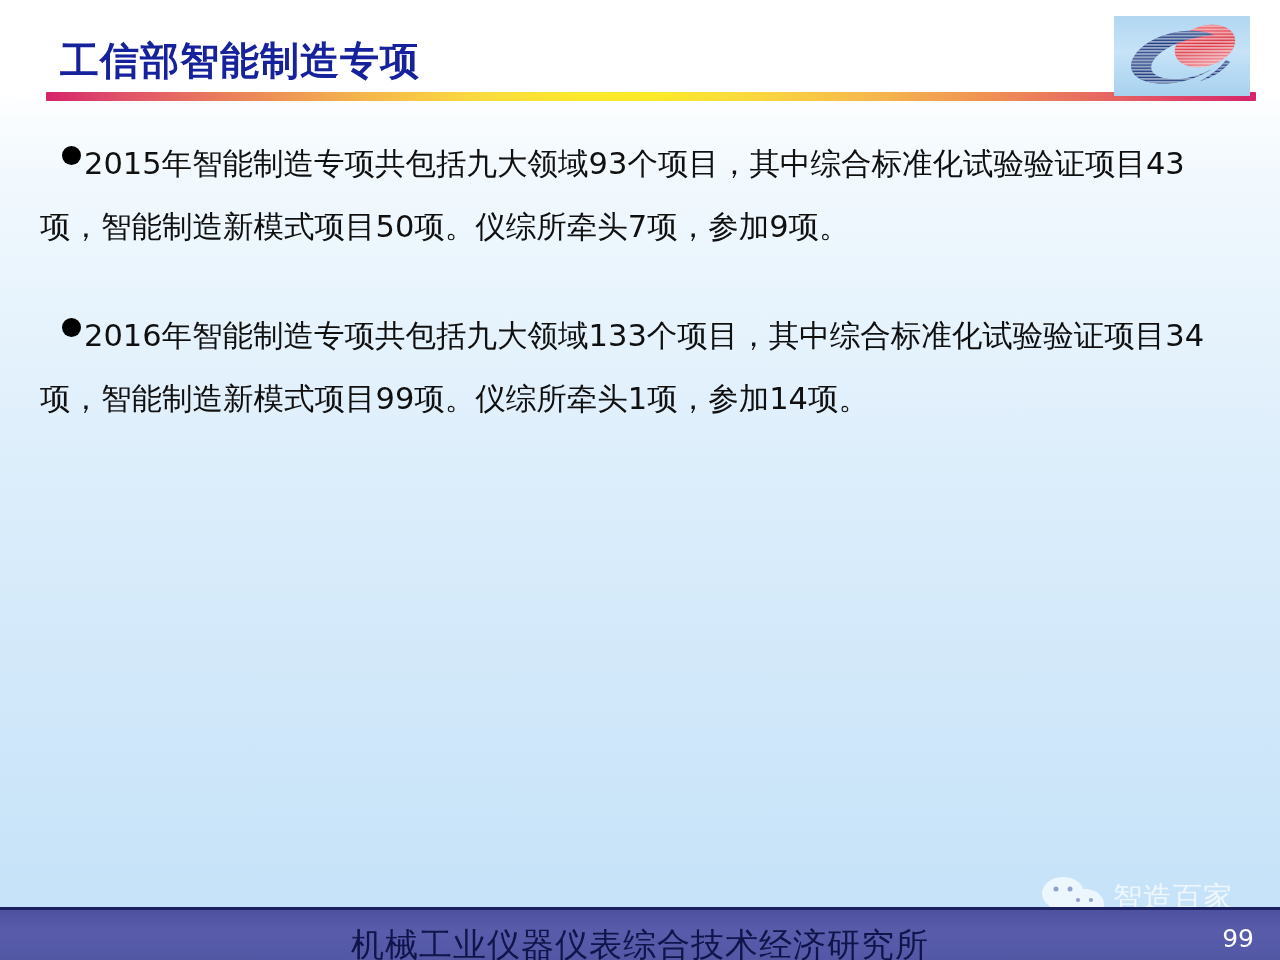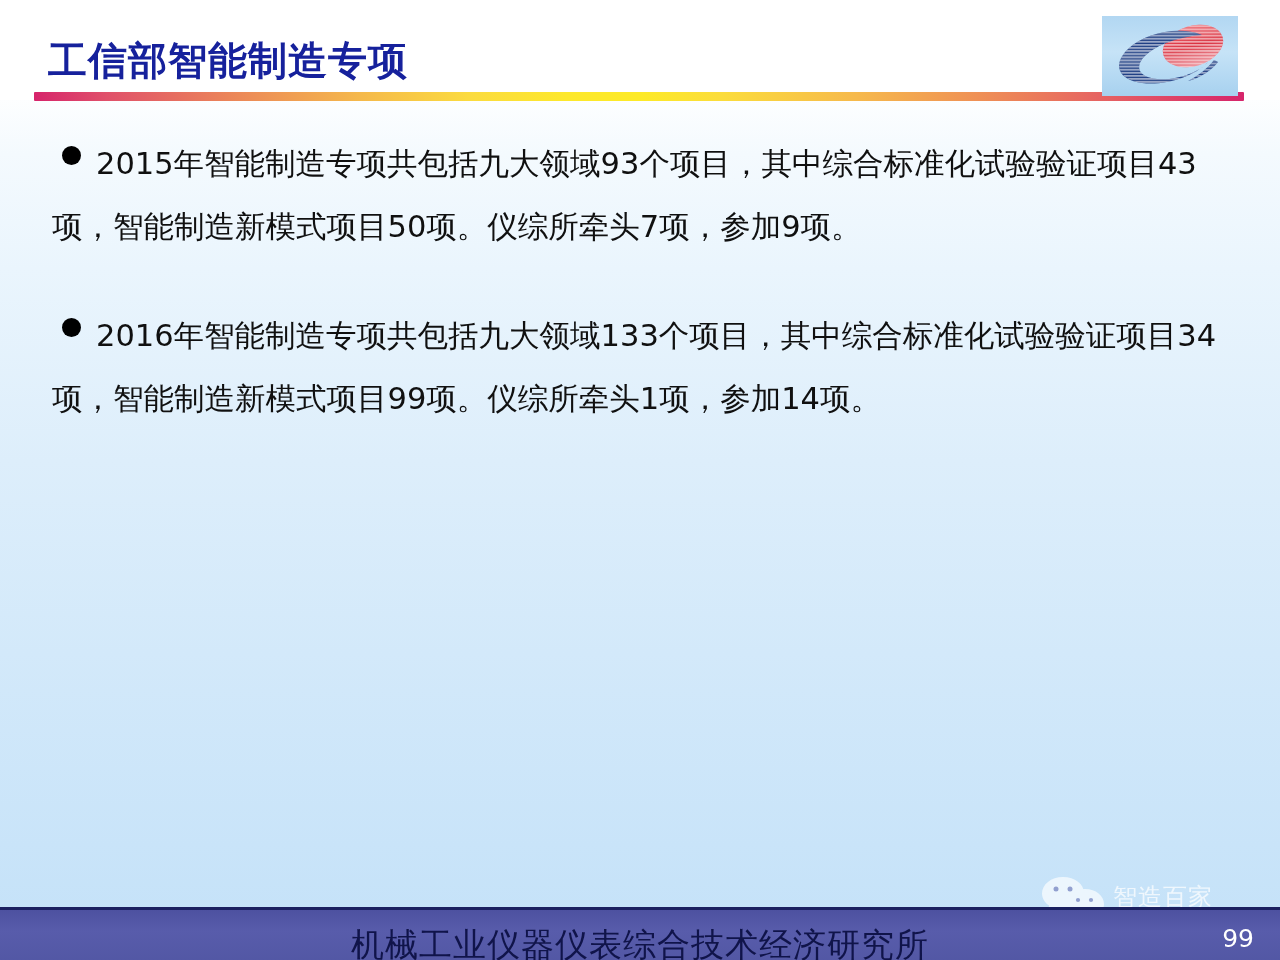--- a/index.html
+++ b/index.html
@@ -22,21 +22,21 @@
         #eaf5fd 28%,
         #ddeefb 48%,
         #d3e9fa 68%,
         #c9e4f9 88%,
         #c3e1f8 100%);
   }
 
   
   #header {
     position: absolute;
-    left: 0; top: 0;
+    left: 12px; top: 0;
     width: 1192px;
     height: 108px;
   }
   #header-bg {
     position: absolute;
     left: 0; top: 0;
     width: 1280px;
     height: 100px;
     background: #ffffff;
   }
@@ -89,21 +89,21 @@
   
   #content {
     position: absolute;
     left: 0;
     top: 132px;
     width: 1280px;
   }
   .bullet-block {
     position: relative;
     margin: 0 0 46px 0;
-    padding: 0 44px 0 52px;
+    padding: 0 44px 0 40px;
   }
   .bullet-marker {
     position: absolute;
     left: 62px;
     top: 14px;
     width: 19px;
     height: 19px;
     border-radius: 50%;
     background: #000000;
   }
@@ -125,21 +125,21 @@
     width: 215px;
     height: 46px;
     display: flex;
     align-items: center;
     opacity: 0.72;
   }
   #watermark svg { display: block; }
   #watermark-label {
     margin-left: 8px;
     font-family: "DejaVu Sans", "Liberation Sans", sans-serif;
-    font-size: 24px;
+    font-size: 29px;
     color: #ffffff;
     line-height: 1;
     letter-spacing: 1px;
     white-space: nowrap;
   }
 
   
   #footer {
     position: absolute;
     left: 0;

